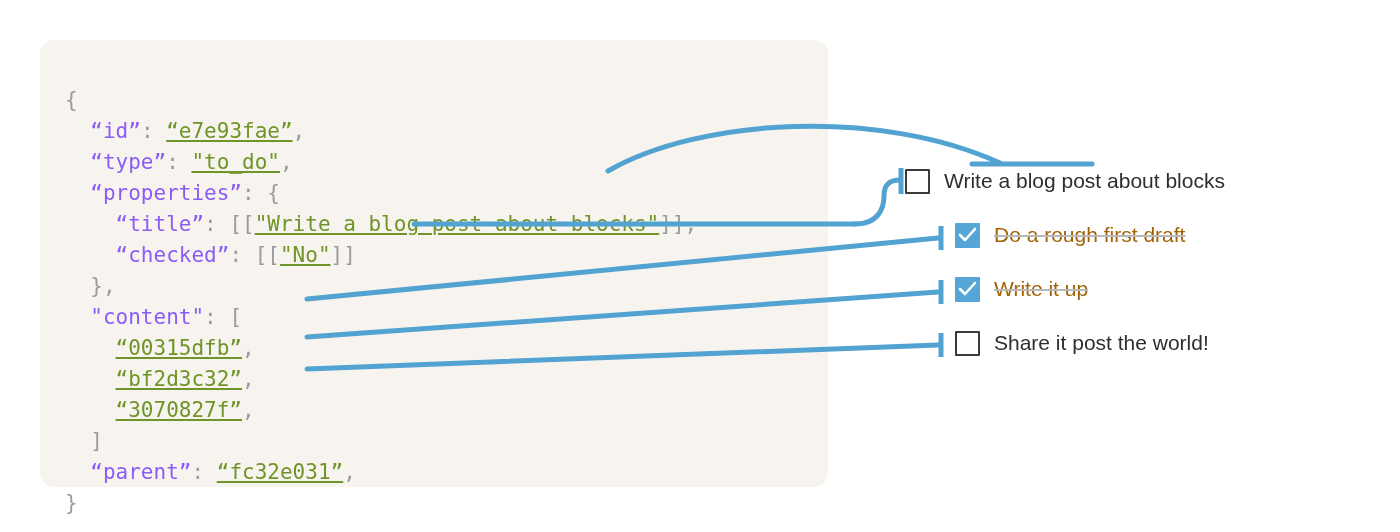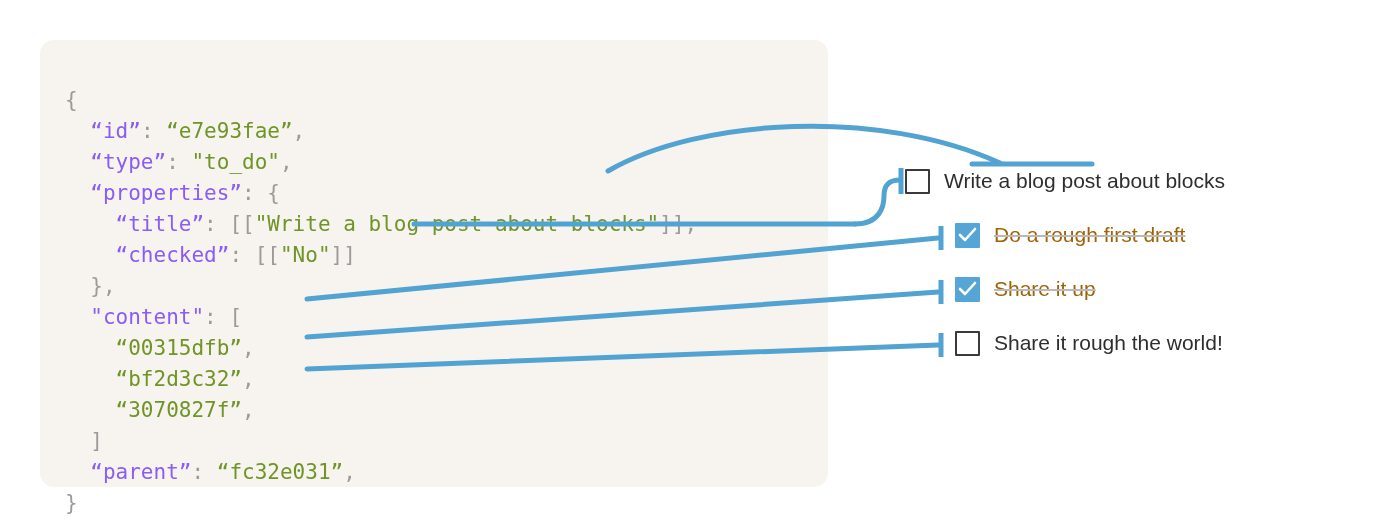--- a/index.html
+++ b/index.html
@@ -31,21 +31,21 @@
     left: 25px;
     top: 24px;
     font-family: "DejaVu Sans Mono", "Liberation Mono", monospace;
     font-size: 21px;
     line-height: 31px;
     white-space: pre;
     color: #8c8c8c;
   }
   .ln { display: block; height: 31px; }
   .k { color: #8b5cf6; }
-  .s { color: #6f9427; }
+  .s { color: #6f9427; text-decoration: underline; }
   .p { color: #9b9b9b; }
 
   
   #wires {
     position: absolute;
     left: 0;
     top: 0;
     width: 1400px;
     height: 532px;
     pointer-events: none;
@@ -151,22 +151,22 @@
       </span>
       <span class="todo-label done">Do a rough first draft</span>
     </div>
 
     <div class="todo-row r2">
       <span class="box checked">
         <svg width="19" height="17" viewBox="0 0 19 17" xmlns="http://www.w3.org/2000/svg">
           <path d="M2 8 L7 13 L17 2" fill="none" stroke="#ffffff" stroke-width="2.6" stroke-linecap="round" stroke-linejoin="round"></path>
         </svg>
       </span>
-      <span class="todo-label done">Share it up</span>
+      <span class="todo-label done">Write it up</span>
     </div>
 
     <div class="todo-row r3">
       <span class="box"></span>
-      <span class="todo-label">Share it rough the world!</span>
+      <span class="todo-label">Share it post the world!</span>
     </div>
 
   </div>
 </div>
 
 </body></html>

